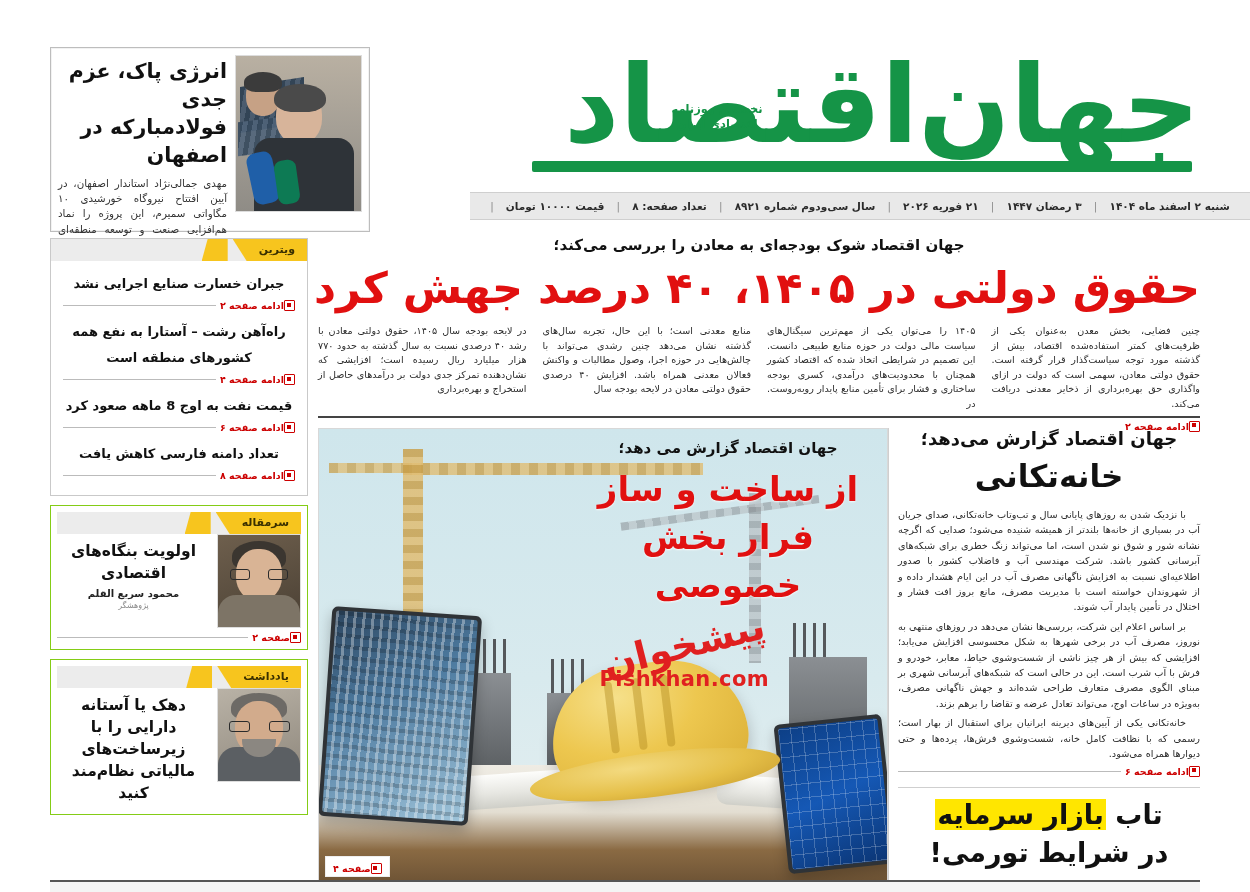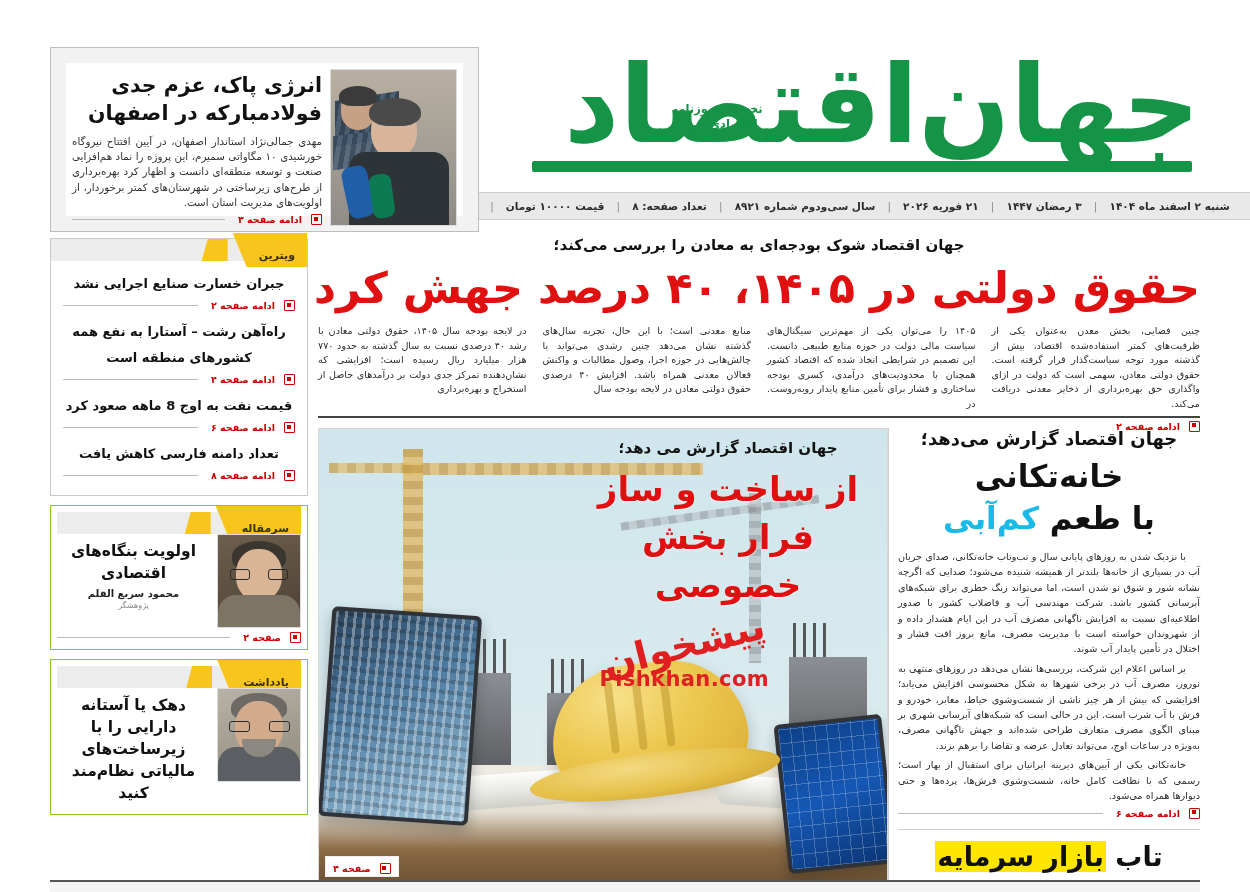--- a/index.html
+++ b/index.html
@@ -42,22 +42,22 @@
     position:absolute;right:0;left:20px;top:192px;height:28px;
     background:#e9e9e9;border-top:1px solid #cfcfcf;border-bottom:1px solid #cfcfcf;
     display:flex;align-items:center;justify-content:space-around;
     direction:rtl;padding:0 14px;box-sizing:border-box;
   }
   .datebar span{font-size:10.5px;color:#2b2b2b;white-space:nowrap;font-weight:bold;}
   .datebar .sep{color:#8c8c8c;font-weight:normal;}
 
   
   .feature{
-    position:absolute;left:50px;top:47px;width:429px;height:185px;
-    border:1px solid #bdbdbd;background:#f2f2f2;box-sizing:border-box;padding:15px;
+    position:absolute;left:50px;top:47px;width:320px;height:185px;
+    border:1px solid #bdbdbd;background:#f2f2f2;box-sizing:border-box;padding:1px;
   }
   .feature-inner{background:#fff;width:100%;height:100%;box-sizing:border-box;
     display:flex;flex-direction:row-reverse;padding:6px;gap:8px;}
   .feature-txt{flex:1;direction:rtl;text-align:right;}
   .feature-title{
     font-size:20.5px;line-height:28px;font-weight:bold;color:#111;
     margin:2px 0 7px 0;
   }
   .feature-body{
     font-size:10.3px;line-height:15.2px;color:#333;text-align:justify;
@@ -79,42 +79,42 @@
     background:#4a4a4a;}
   .fp-body{position:absolute;left:18px;top:82px;width:100px;height:75px;border-radius:16px 16px 0 0;
     background:#2e3338;}
   .fp-head2{position:absolute;left:10px;top:20px;width:34px;height:40px;border-radius:46%;background:#c6a185;}
   .fp-hair2{position:absolute;left:8px;top:16px;width:38px;height:20px;border-radius:50% 50% 35% 35%;background:#3b3b3b;}
   .fp-mic{position:absolute;left:14px;top:96px;width:26px;height:52px;border-radius:9px;background:#1f5fa8;
     transform:rotate(-12deg);}
   .fp-mic2{position:absolute;left:40px;top:104px;width:22px;height:44px;border-radius:8px;background:#0d7a54;
     transform:rotate(-8deg);}
   .cont-link{
-    display:flex;align-items:center;gap:9px;direction:rtl;justify-content:flex-start;
+    display:flex;align-items:center;gap:0;direction:rtl;justify-content:flex-start;
     font-size:9.5px;color:#c00;font-weight:bold;margin-top:4px;
   }
   .cont-link .ic{
     display:inline-block;width:9px;height:9px;border:1.4px solid #c00;border-radius:1px;
     position:relative;flex:0 0 9px;
   }
   .cont-link .ic:after{content:"";position:absolute;left:1.6px;top:1.6px;width:4px;height:4px;background:#c00;}
   .cont-rule{flex:1;height:1px;background:#bbb;margin-right:4px;}
 
   
   .grid{position:absolute;left:0;top:232px;width:1250px;height:660px;}
 
   
   .sidebar{position:absolute;left:50px;top:6px;width:258px;}
   .panel{border:1px solid #c9c9c9;background:#fff;box-sizing:border-box;}
   .tabhead{
     position:relative;height:22px;background:#ececec;display:flex;align-items:center;
     justify-content:flex-start;direction:rtl;
   }
   .tabhead .lbl{
-    background:#f7c51e;height:22px;line-height:22px;padding:12px 12px 0 26px;
+    background:#f7c51e;height:22px;line-height:22px;padding:0 12px 0 26px;
     font-size:11px;font-weight:bold;color:#3a3000;
     clip-path:polygon(0 0,100% 0,100% 100%,14px 100%);
   }
   .tabhead .chip{
     width:26px;height:22px;background:#f7c51e;margin-right:5px;
     clip-path:polygon(6px 0,100% 0,100% 100%,0 100%);
   }
   .vitrin-list{padding:10px 12px 6px 12px;direction:rtl;}
   .vitrin-item{margin-bottom:3px;}
   .vitrin-title{
@@ -468,23 +468,20 @@
           <span>صفحه ۴</span>
         </div>
       </div>
     </div>
 
     <div class="vrule"></div>
 
     <div class="rightcol">
       <div class="rc-kicker">جهان اقتصاد گزارش می‌دهد؛</div>
       <div class="rc-title">خانه‌تکانی</div>
-      <div class="rc-title">
-        <span>با طعم </span><span class="hl">کم‌آبی</span>
-      </div>
       <div class="rc-body">
         <p>با نزدیک شدن به روزهای پایانی سال و تب‌وتاب خانه‌تکانی، صدای جریان آب در بسیاری از خانه‌ها بلندتر از همیشه شنیده می‌شود؛ صدایی که اگرچه نشانه شور و شوق نو شدن است، اما می‌تواند زنگ خطری برای شبکه‌های آبرسانی کشور باشد. شرکت مهندسی آب و فاضلاب کشور با صدور اطلاعیه‌ای نسبت به افزایش ناگهانی مصرف آب در این ایام هشدار داده و از شهروندان خواسته است با مدیریت مصرف، مانع بروز افت فشار و اختلال در تأمین پایدار آب شوند.</p>
         <p>بر اساس اعلام این شرکت، بررسی‌ها نشان می‌دهد در روزهای منتهی به نوروز، مصرف آب در برخی شهرها به شکل محسوسی افزایش می‌یابد؛ افزایشی که بیش از هر چیز ناشی از شست‌وشوی حیاط، معابر، خودرو و فرش با آب شرب است. این در حالی است که شبکه‌های آبرسانی شهری بر مبنای الگوی مصرف متعارف طراحی شده‌اند و جهش ناگهانی مصرف، به‌ویژه در ساعات اوج، می‌تواند تعادل عرضه و تقاضا را برهم بزند.</p>
         <p>خانه‌تکانی یکی از آیین‌های دیرینه ایرانیان برای استقبال از بهار است؛ رسمی که با نظافت کامل خانه، شست‌وشوی فرش‌ها، پرده‌ها و حتی دیوارها همراه می‌شود.</p>
       </div>
       <div class="cont-link">
         <span class="ic"></span>
         <span>ادامه صفحه ۶</span>
         <span class="cont-rule"></span>
       </div>

